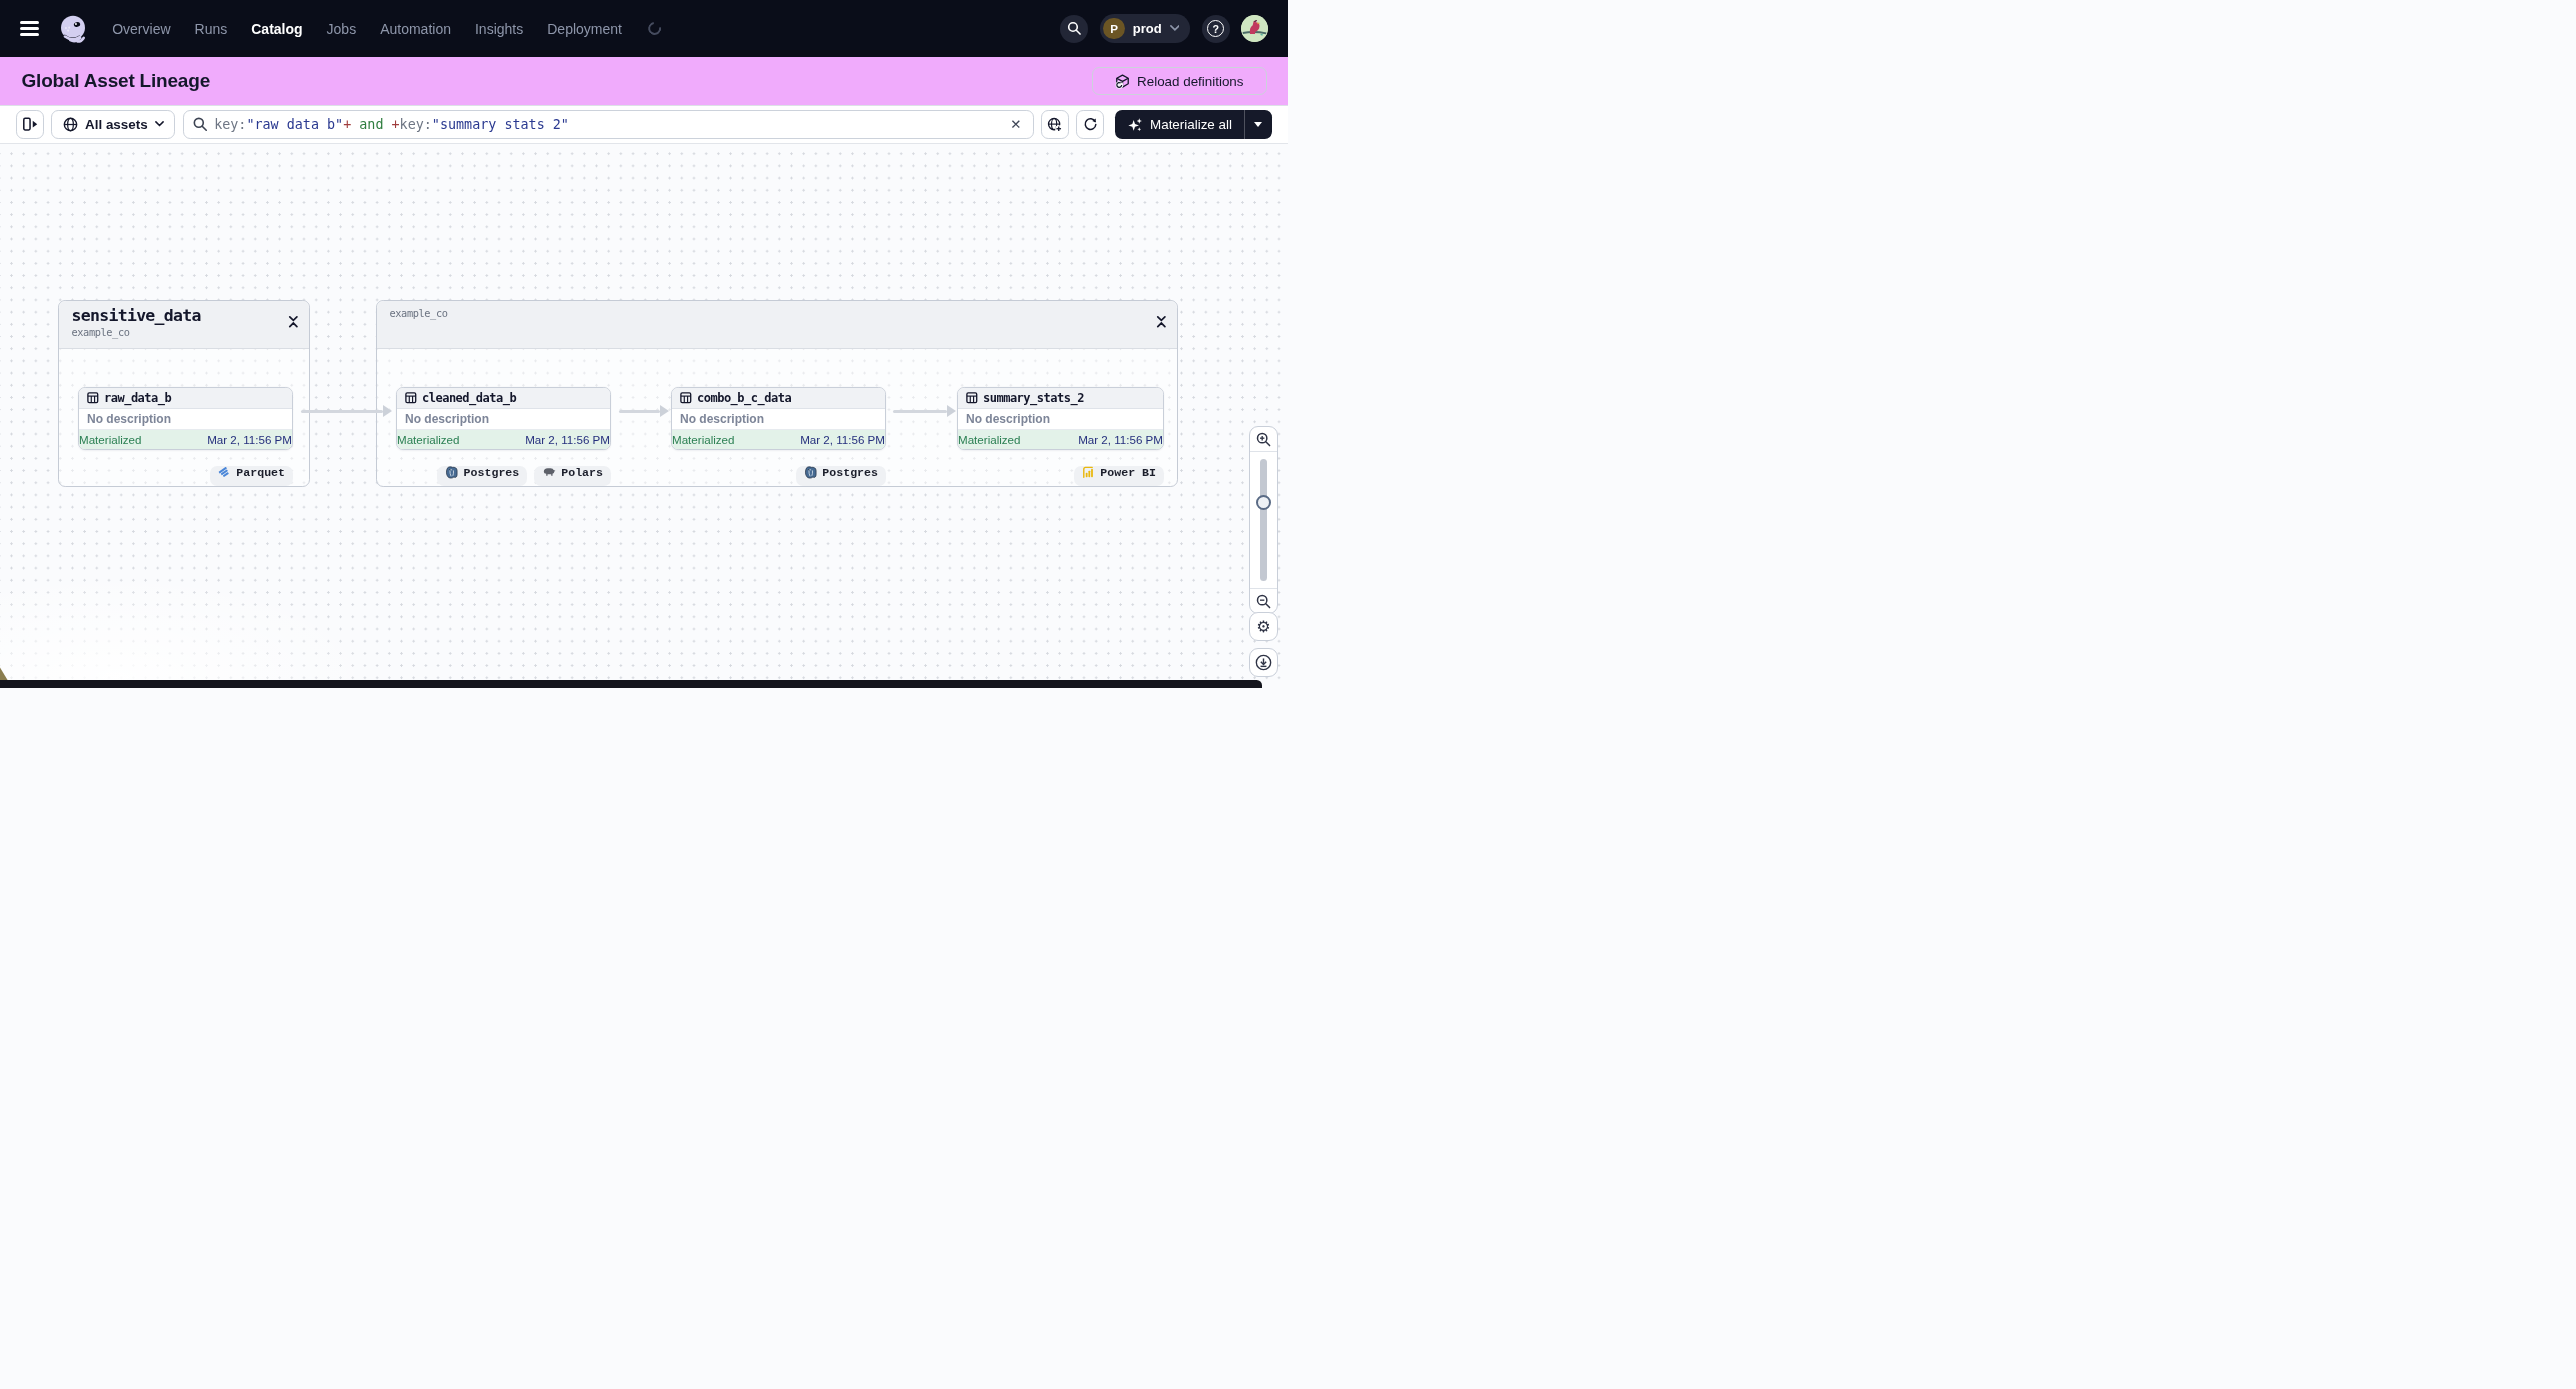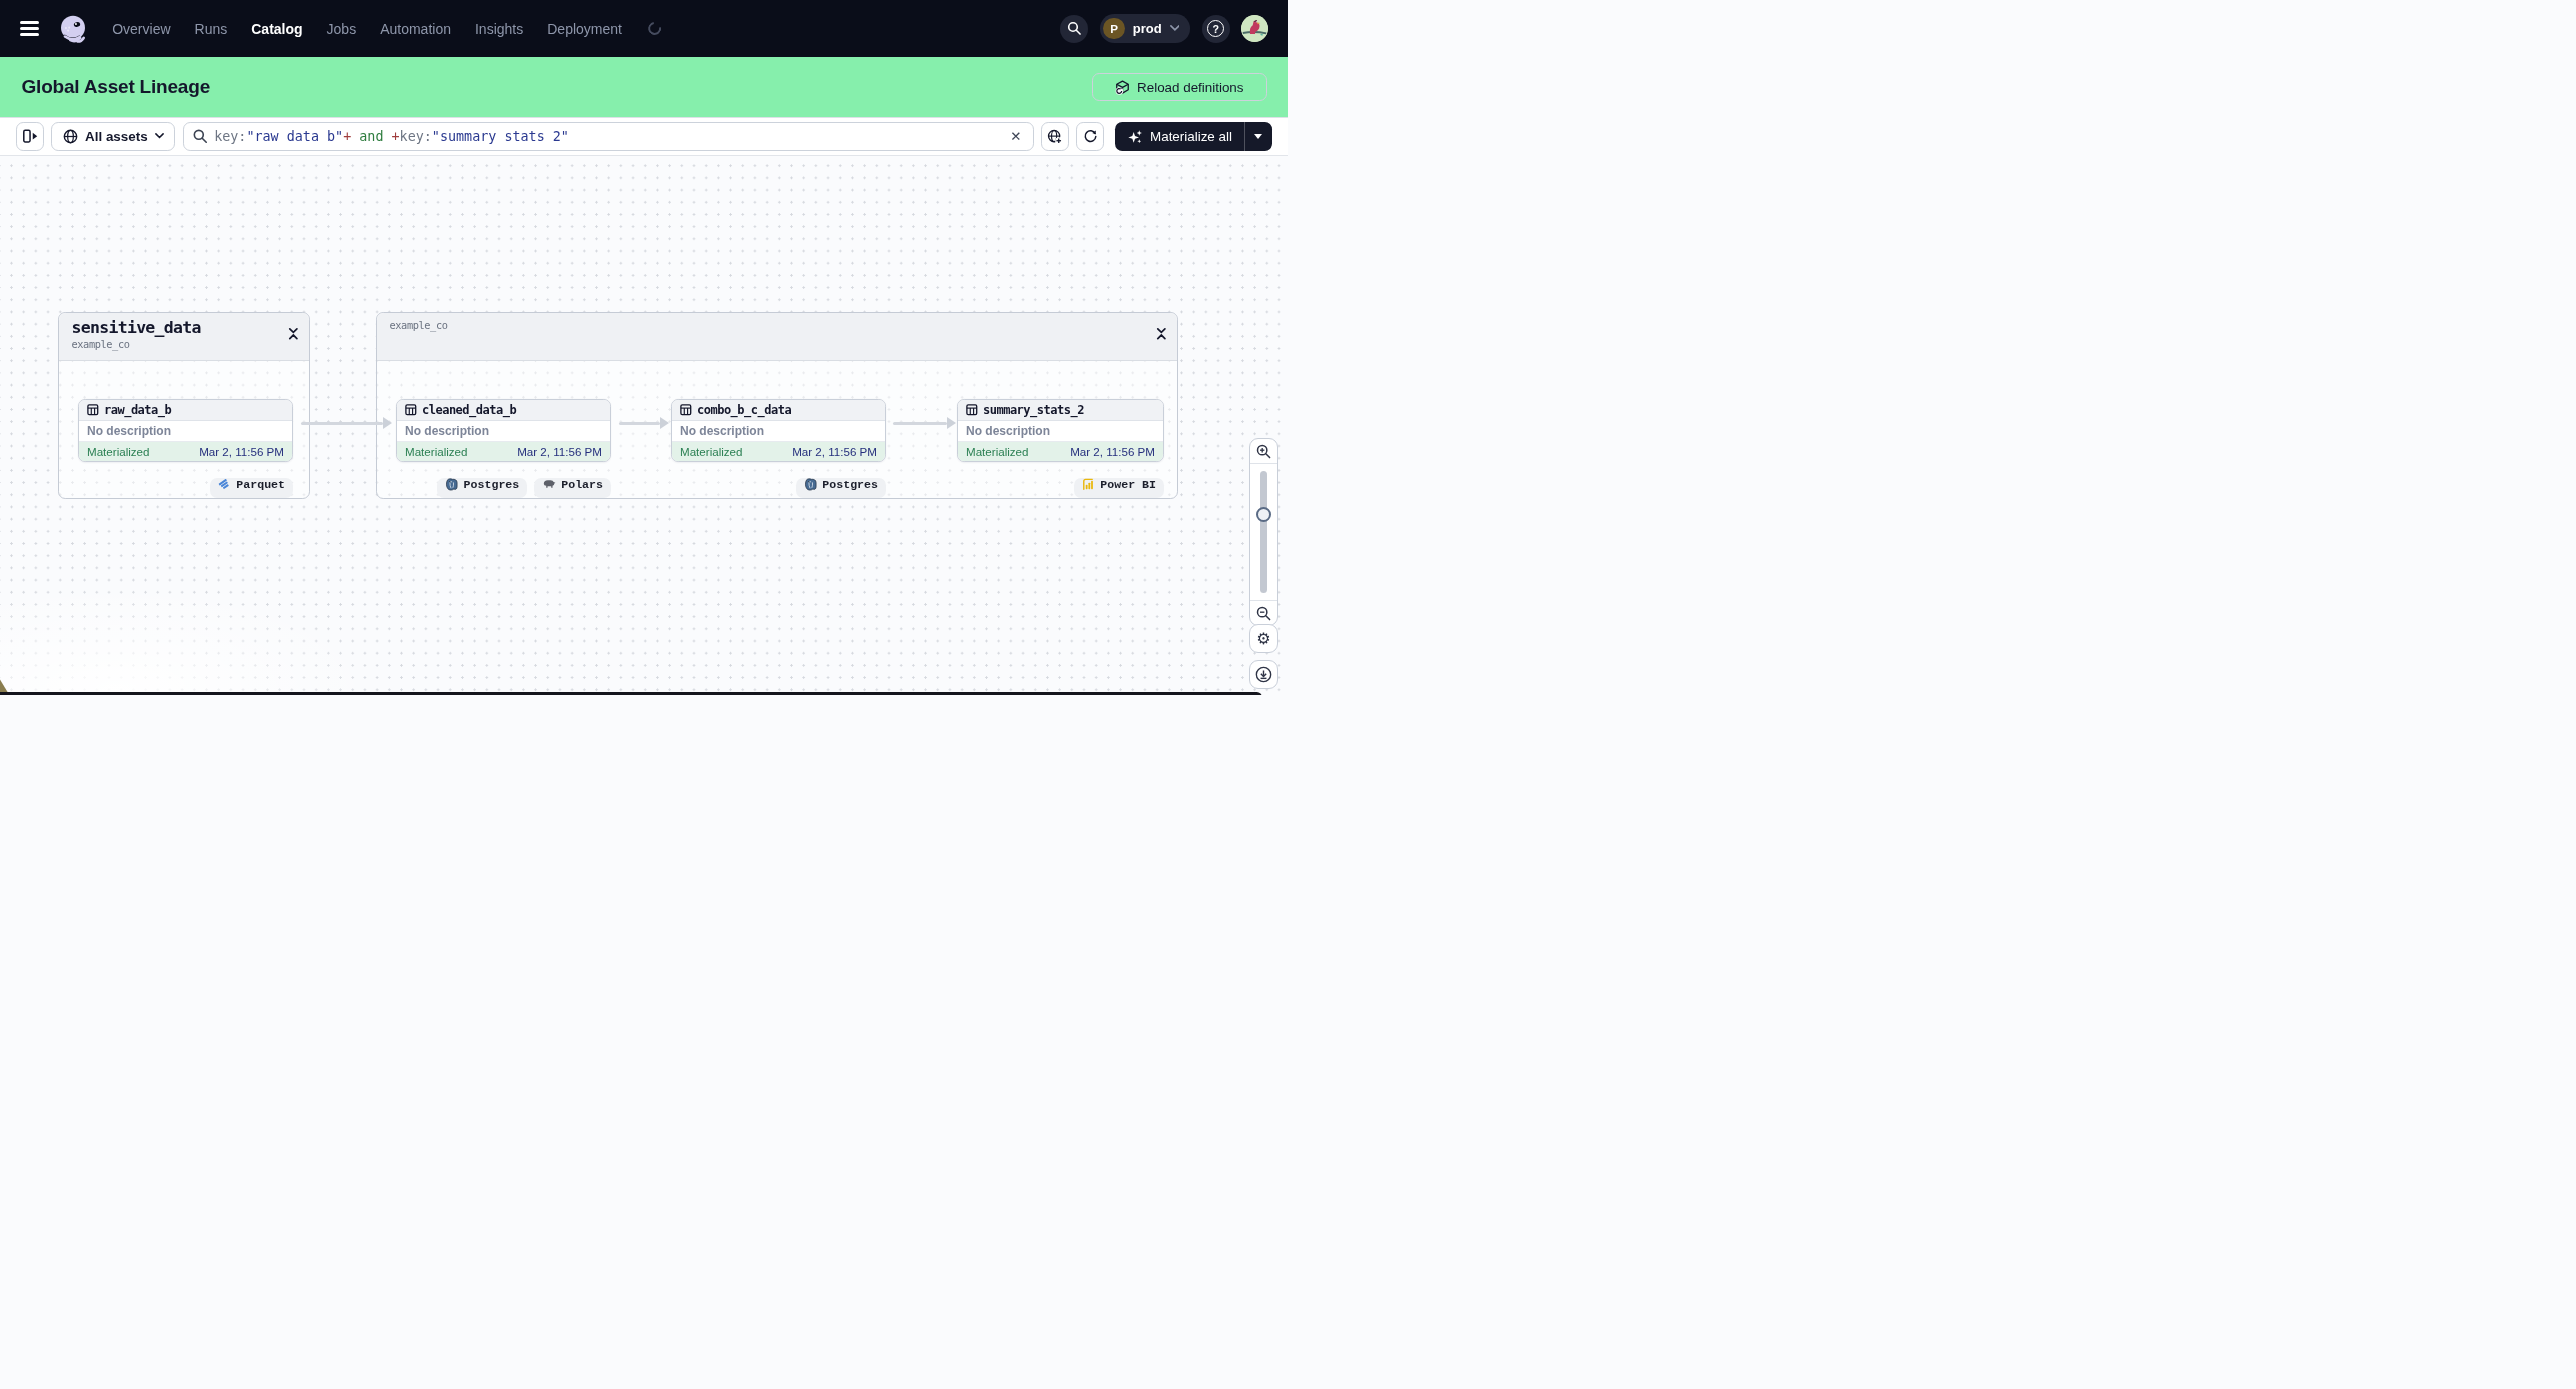--- a/index.html
+++ b/index.html
@@ -17,21 +17,21 @@
   .nav-spinner { width:13.4px; height:13.4px; border:2px solid #454b5e; border-top-color:transparent; border-radius:50%; transform:rotate(35deg); margin-left:1.8px; }
   .nav-right { margin-left:auto; display:flex; align-items:center; gap:11.6px; }
   .nav-circle { width:28px; height:28px; border-radius:50%; background:#222636; display:flex; align-items:center; justify-content:center; border:none; cursor:pointer; }
   .env-pill { height:29px; background:#222636; border-radius:14.3px; display:flex; align-items:center; padding:0 10.7px 0 3.6px; gap:8px; border:none; cursor:pointer; }
   .env-avatar { width:21.5px; height:21.5px; border-radius:50%; background:#6b5524; color:#fff; font-size:11.6px; font-weight:700; display:flex; align-items:center; justify-content:center; }
   .env-name { color:#fff; font-size:13px; font-weight:600; }
   .help-ring { width:17px; height:17px; border:1.6px solid #fff; border-radius:50%; color:#fff; font-size:10.7px; font-weight:700; display:flex; align-items:center; justify-content:center; }
   .user-avatar { width:27px; height:27px; border-radius:50%; overflow:hidden; border:none; padding:0; cursor:pointer; background:#cfe6c1; }
 
   
-  .page-header { height:61px; background:#86efac; border-bottom:0.9px solid #dde1e7; display:flex; align-items:center; padding:0 21.5px; }
+  .page-header { height:49px; background:#f0abfc; border-bottom:0.9px solid #dde1e7; display:flex; align-items:center; padding:0 21.5px; }
   .page-title { font-size:19px; font-weight:700; color:#14172b; letter-spacing:-0.2px; }
   .reload-btn { margin-left:auto; height:28px; display:flex; align-items:center; gap:7.2px; padding:0 22px; border:0.9px solid #ccd2db; border-radius:7.2px; background:transparent; font-size:13.4px; color:#14172b; cursor:pointer; font-family:inherit; }
 
   
   .toolbar { height:38px; background:#fff; display:flex; align-items:center; padding:0 16px; gap:7.2px; border-bottom:0.9px solid #e2e5ea; }
   .tbtn { height:29px; border:0.9px solid #ccd2db; border-radius:7.2px; background:#fff; display:flex; align-items:center; justify-content:center; cursor:pointer; font-family:inherit; }
   .sq { width:28px; }
   .scope-btn { padding:0 10.7px; gap:7.2px; font-size:13.4px; font-weight:600; color:#14172b; }
   .searchbox { flex:1; height:29px; border:0.9px solid #ccd2db; border-radius:7.2px; display:flex; align-items:center; padding:0 9px; gap:7.2px; cursor:text; background:#fff; }
   .query { font-family:"DejaVu Sans Mono", monospace; font-size:13.4px; white-space:pre; flex:1; overflow:hidden; }
@@ -53,21 +53,21 @@
   .group { position:absolute; top:156px; height:187px; border:0.9px solid #c5cbd5; border-radius:7.2px; background:rgba(255,255,255,0.45); }
   .group-header { height:48px; background:#eff1f4; border-bottom:0.9px solid #d9dde3; border-radius:7.2px 7.2px 0 0; padding:5.4px 12.5px 0; position:relative; }
   .group-title { font-family:"DejaVu Sans Mono", monospace; font-weight:700; font-size:16.5px; color:#14172b; letter-spacing:-0.7px; }
   .group-sub { font-family:"DejaVu Sans Mono", monospace; font-size:10.3px; color:#6a7280; letter-spacing:-0.4px; margin-top:0.9px; }
   .collapse-btn { position:absolute; right:9px; top:12.5px; background:none; border:none; cursor:pointer; padding:1.8px; }
 
   .node { position:absolute; top:243px; height:63px; background:#fff; border:0.9px solid #c9cfd9; border-radius:7.2px; box-shadow:0 0.9px 1.8px rgba(20,23,43,0.06); cursor:pointer; }
   .node-header { height:20.6px; background:#f0f2f5; border-bottom:0.9px solid #dfe3e9; border-radius:6.3px 6.3px 0 0; display:flex; align-items:center; gap:5.4px; padding:0 8px; }
   .node-name { font-family:"DejaVu Sans Mono", monospace; font-size:12px; font-weight:700; color:#14172b; letter-spacing:-0.5px; }
   .node-desc { height:21.5px; display:flex; align-items:center; padding:0 8px; font-size:12px; color:#7d8598; border-bottom:0.9px solid #e7ebef;font-weight:bold; }
-  .node-status { height:19px; background:#e3f2e9; border-radius:0 0 6.3px 6.3px; display:flex; align-items:center; justify-content:space-between; padding:0 8px; font-size:11.6px; }
+  .node-status { height:19px; background:#e3f2e9; border-radius:0 0 6.3px 6.3px; display:flex; align-items:center; justify-content:space-between; padding:0 0; font-size:11.6px; }
   .st-label { color:#2a7f52; }
   .st-time { color:#252f7d; }
 
   .tagrow { position:absolute; top:322px; display:flex; gap:6.3px; justify-content:flex-end; }
   .tag { height:19.7px; background:#eff1f4; border-radius:7.2px; padding:0 8px; display:flex; align-items:flex-start; gap:5.4px; font-size:11.6px; font-weight:600; color:#1b1e2b; border:none; cursor:pointer; font-family:Liberation Mono, monospace; }
 
   .edge { position:absolute; top:261px; height:12.5px; }
   .edge-line { position:absolute; top:5.4px; left:0; height:2.2px; background:#d3d7de; border-radius:1.8px; }
   .edge-arrow { position:absolute; top:0; width:0; height:0; border-top:6.3px solid transparent; border-bottom:6.3px solid transparent; border-left:9px solid #ccd1d9; }
 

